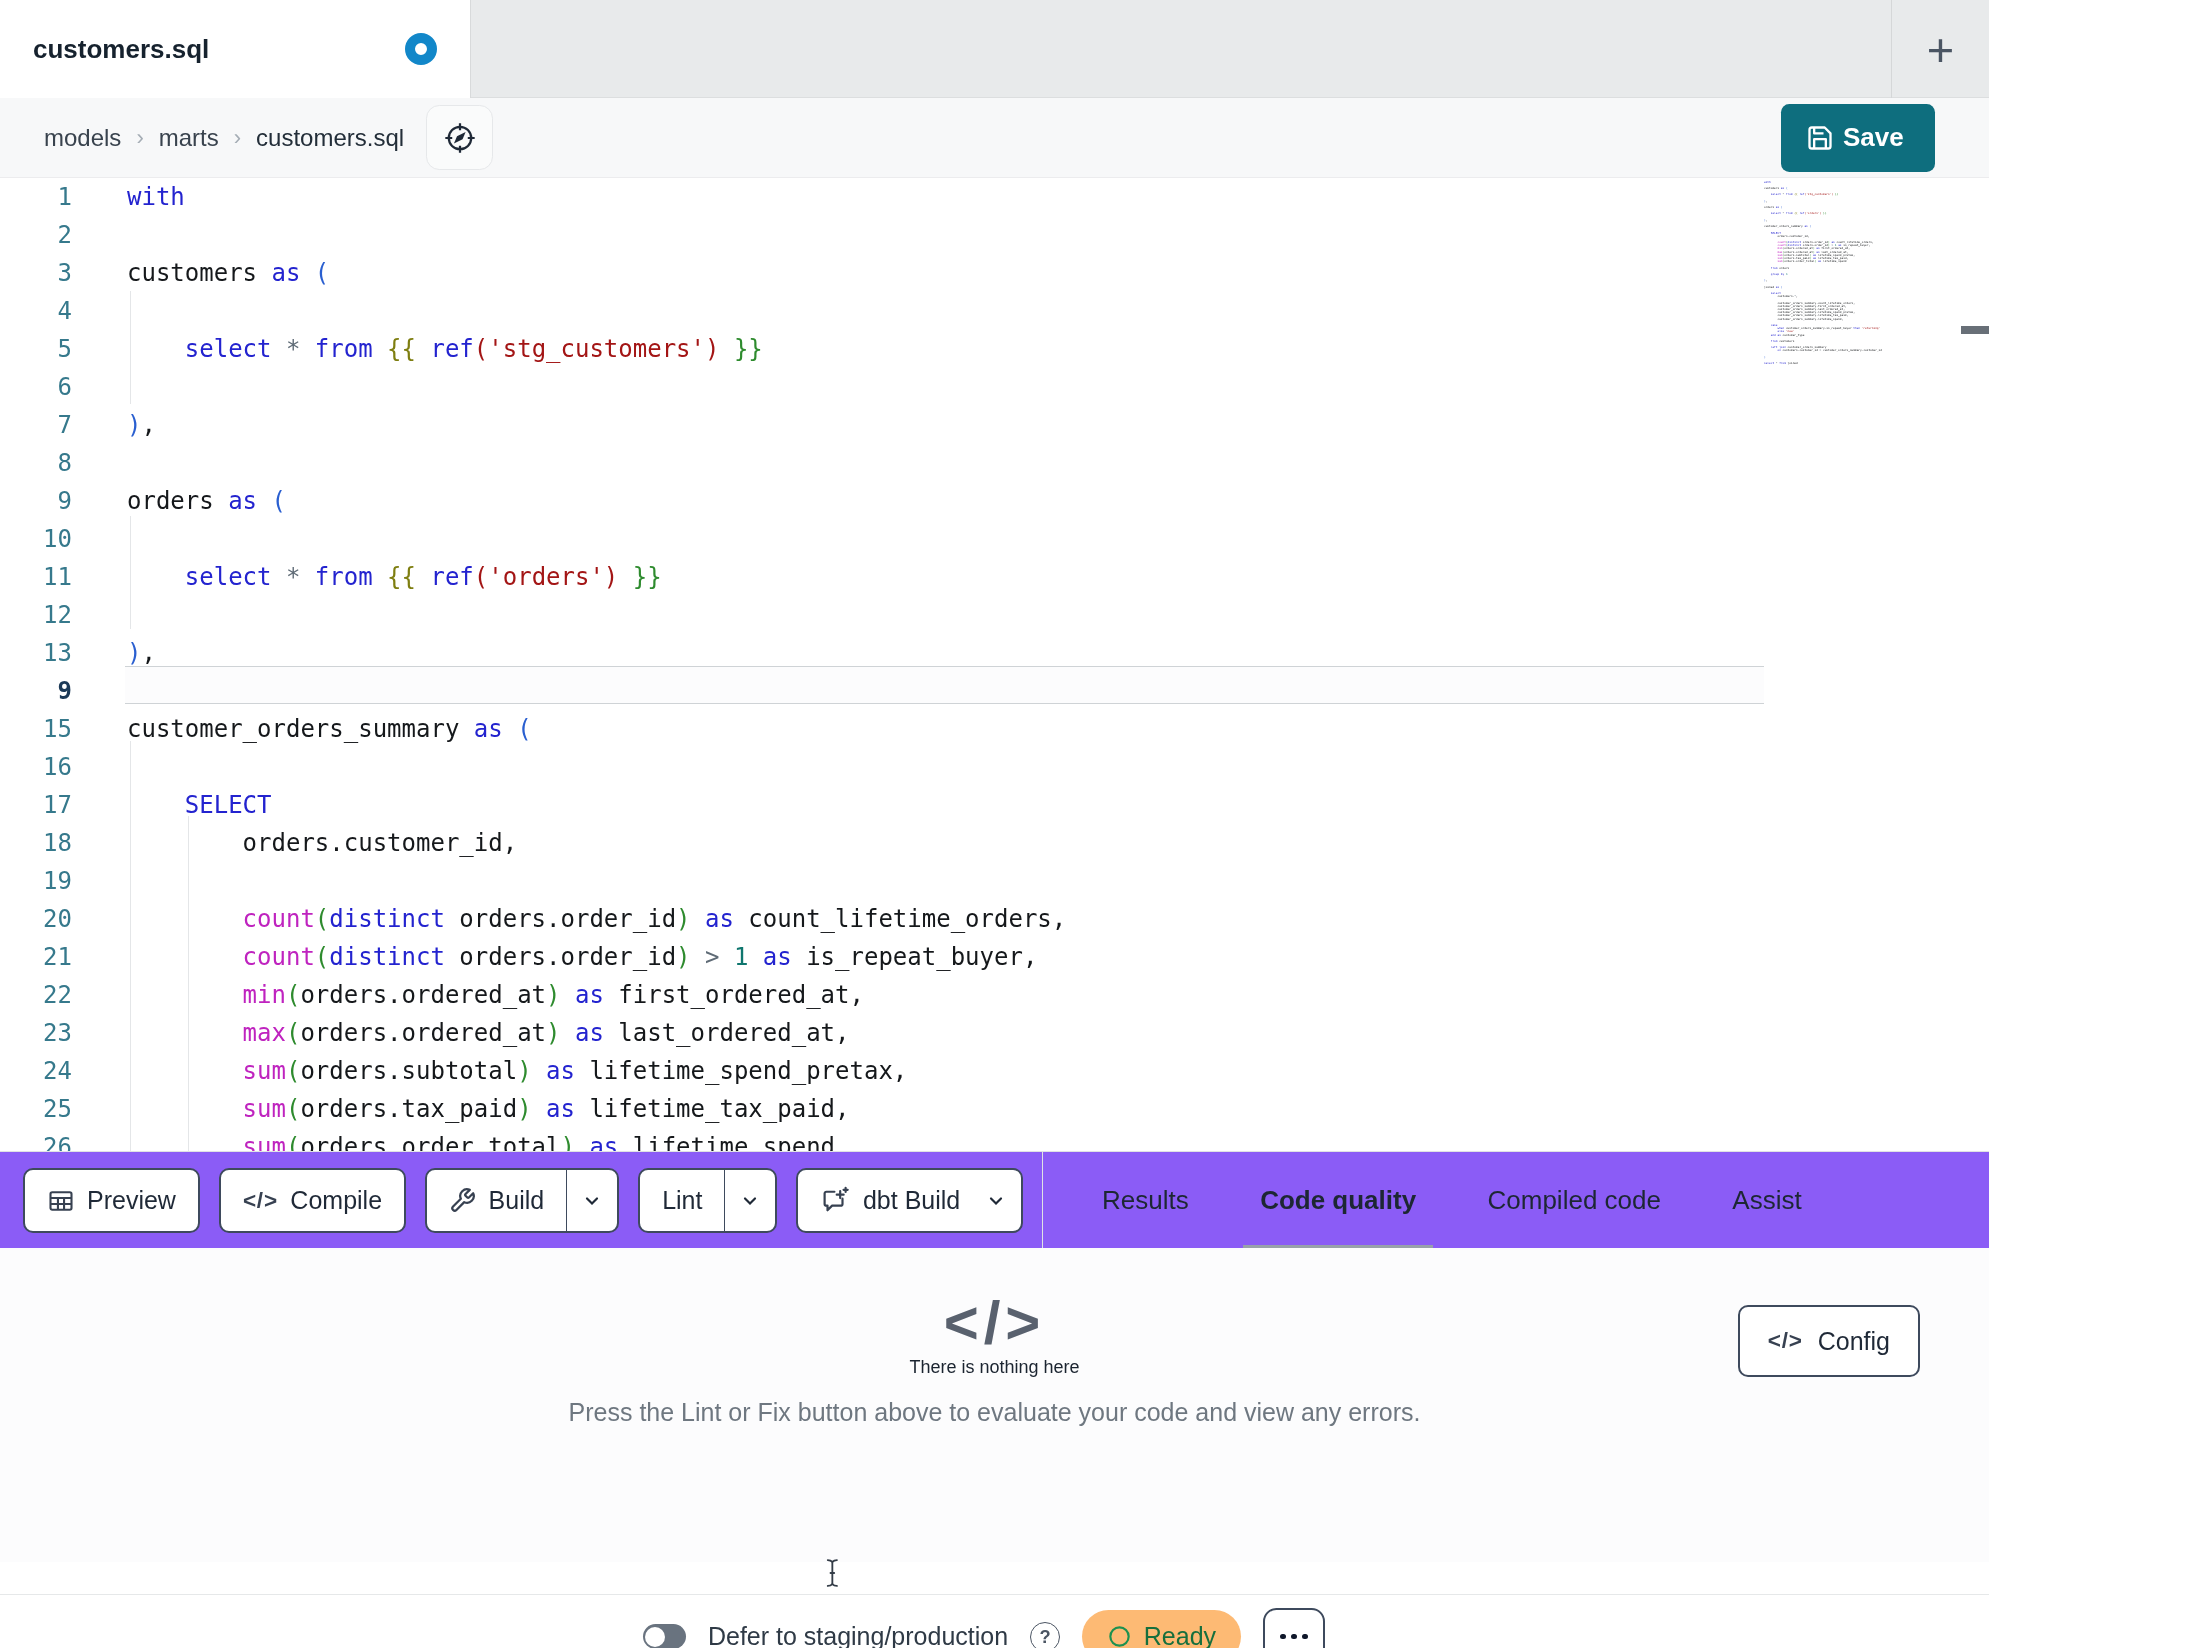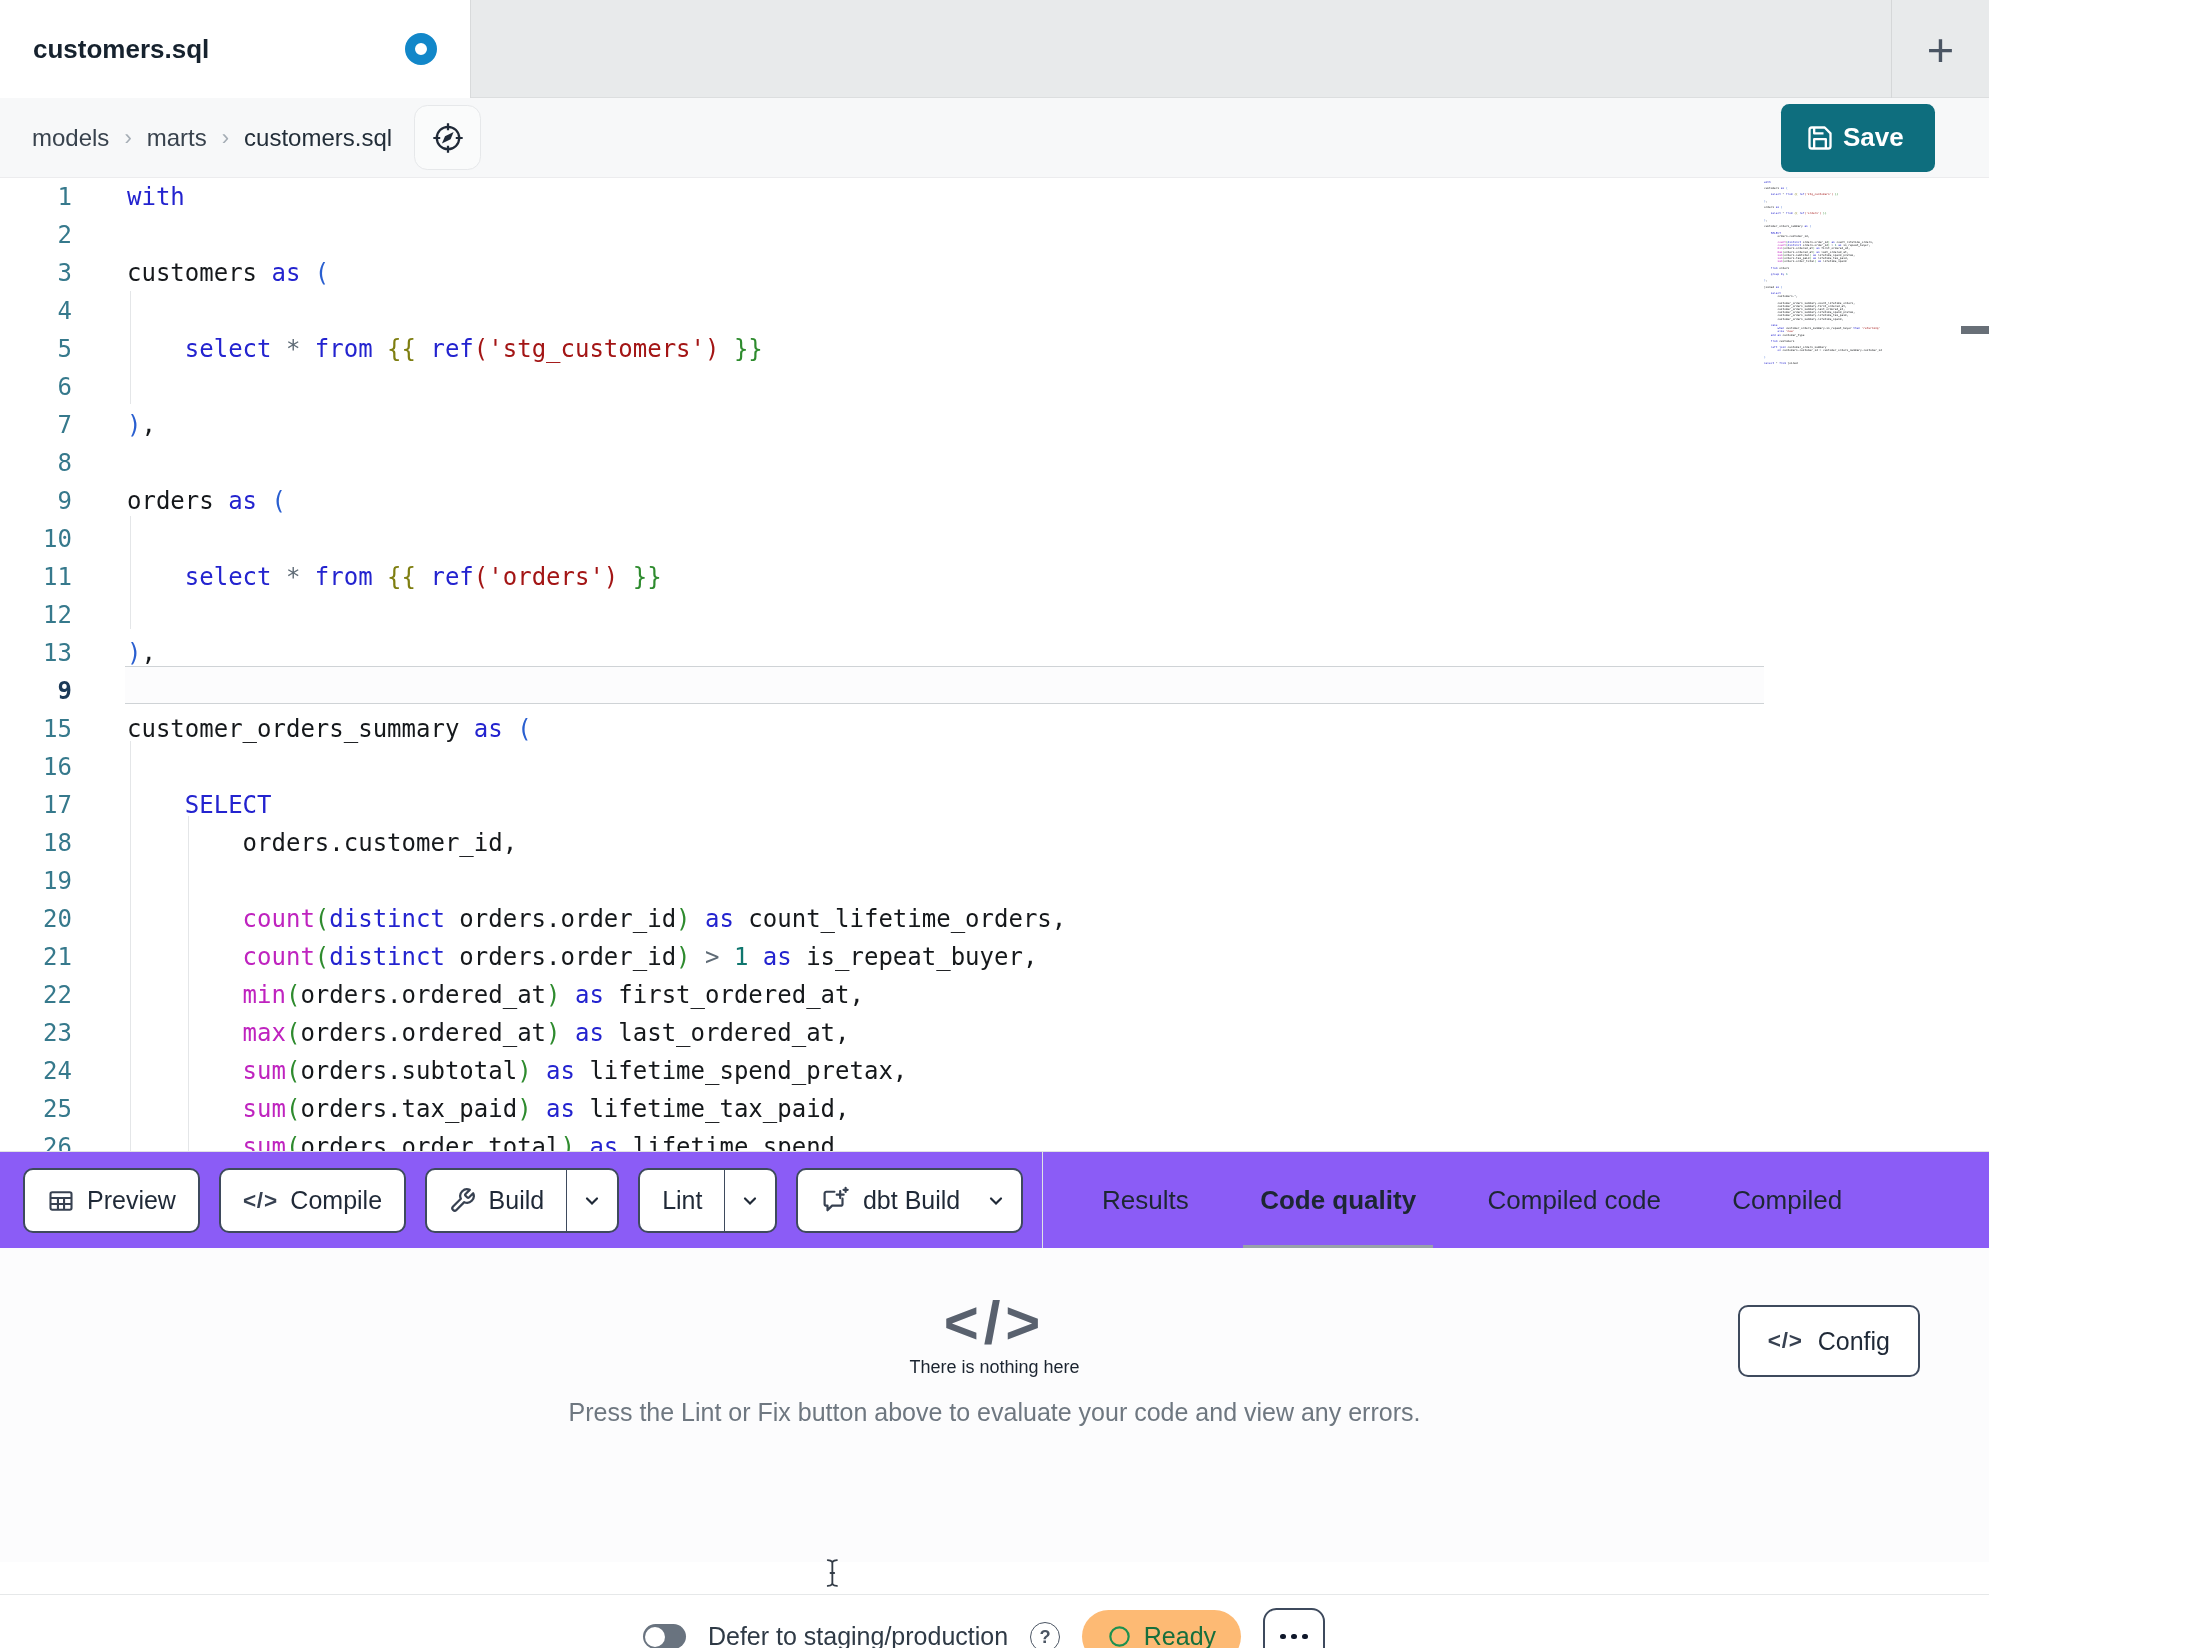--- a/index.html
+++ b/index.html
@@ -17,21 +17,21 @@
   .unsaved-dot { width:32px; height:32px; border-radius:50%; background:#fff;
                  border:10px solid #1287c9; }
   .tabbar-right { margin-left:auto; height:98px; display:flex; align-items:center; }
   .tabbar-vdiv { width:0.8px; height:98px; background:#d5d7d8; }
   .newtab-btn { width:97px; height:98px; background:none; border:none; cursor:pointer;
                 font-size:47px; font-weight:300; color:#4a5563; line-height:1; }
 
   
   .crumbbar { position:absolute; left:0; top:98px; width:100%; height:80px;
               background:#f7f8f9; border-bottom:0.8px solid #ececee;
-              display:flex; align-items:center; padding:0 54px 0 32px; }
+              display:flex; align-items:center; padding:0 54px 0 44px; }
   .breadcrumb { display:flex; align-items:center; gap:15px; font-size:24px; color:#39434e; }
   .crumb { color:#39434e; } .crumb.last { color:#232e39; }
   .crumb-sep { color:#a5adb5; font-size:22px; }
   .compass-btn { margin-left:22px; width:67px; height:65px; border-radius:13.3px;
                  border:0.8px solid #e6e8ea; background:#fafbfb; color:#1f2937;
                  display:flex; align-items:center; justify-content:center; cursor:pointer; }
   .save-btn { margin-left:auto; height:68px; min-width:154px; padding:0 25px;
               background:#0e6e7e; color:#fff; border:none; border-radius:8.3px;
               font-size:26px; font-weight:600; display:flex; align-items:center;
               gap:9px; cursor:pointer; font-family:inherit; }
@@ -399,21 +399,21 @@
             </svg>
         </span>
       </span>
     </button>
 
     <div class="toolbar-vdiv"></div>
     <div class="rtabs" id="rtabs">
         <div class="rtab">Results</div>
         <div class="rtab active">Code quality</div>
         <div class="rtab">Compiled code</div>
-        <div class="rtab">Compiled</div>
+        <div class="rtab">Assist</div>
       </div>
   </div>
 
   <div class="panel">
     <div class="empty">
       <div class="empty-icon">&lt;/&gt;</div>
       <div class="empty-title">There is nothing here</div>
       <div class="empty-desc">Press the Lint or Fix button above to evaluate your code and view any errors.</div>
     </div>
     <button class="config-btn">

